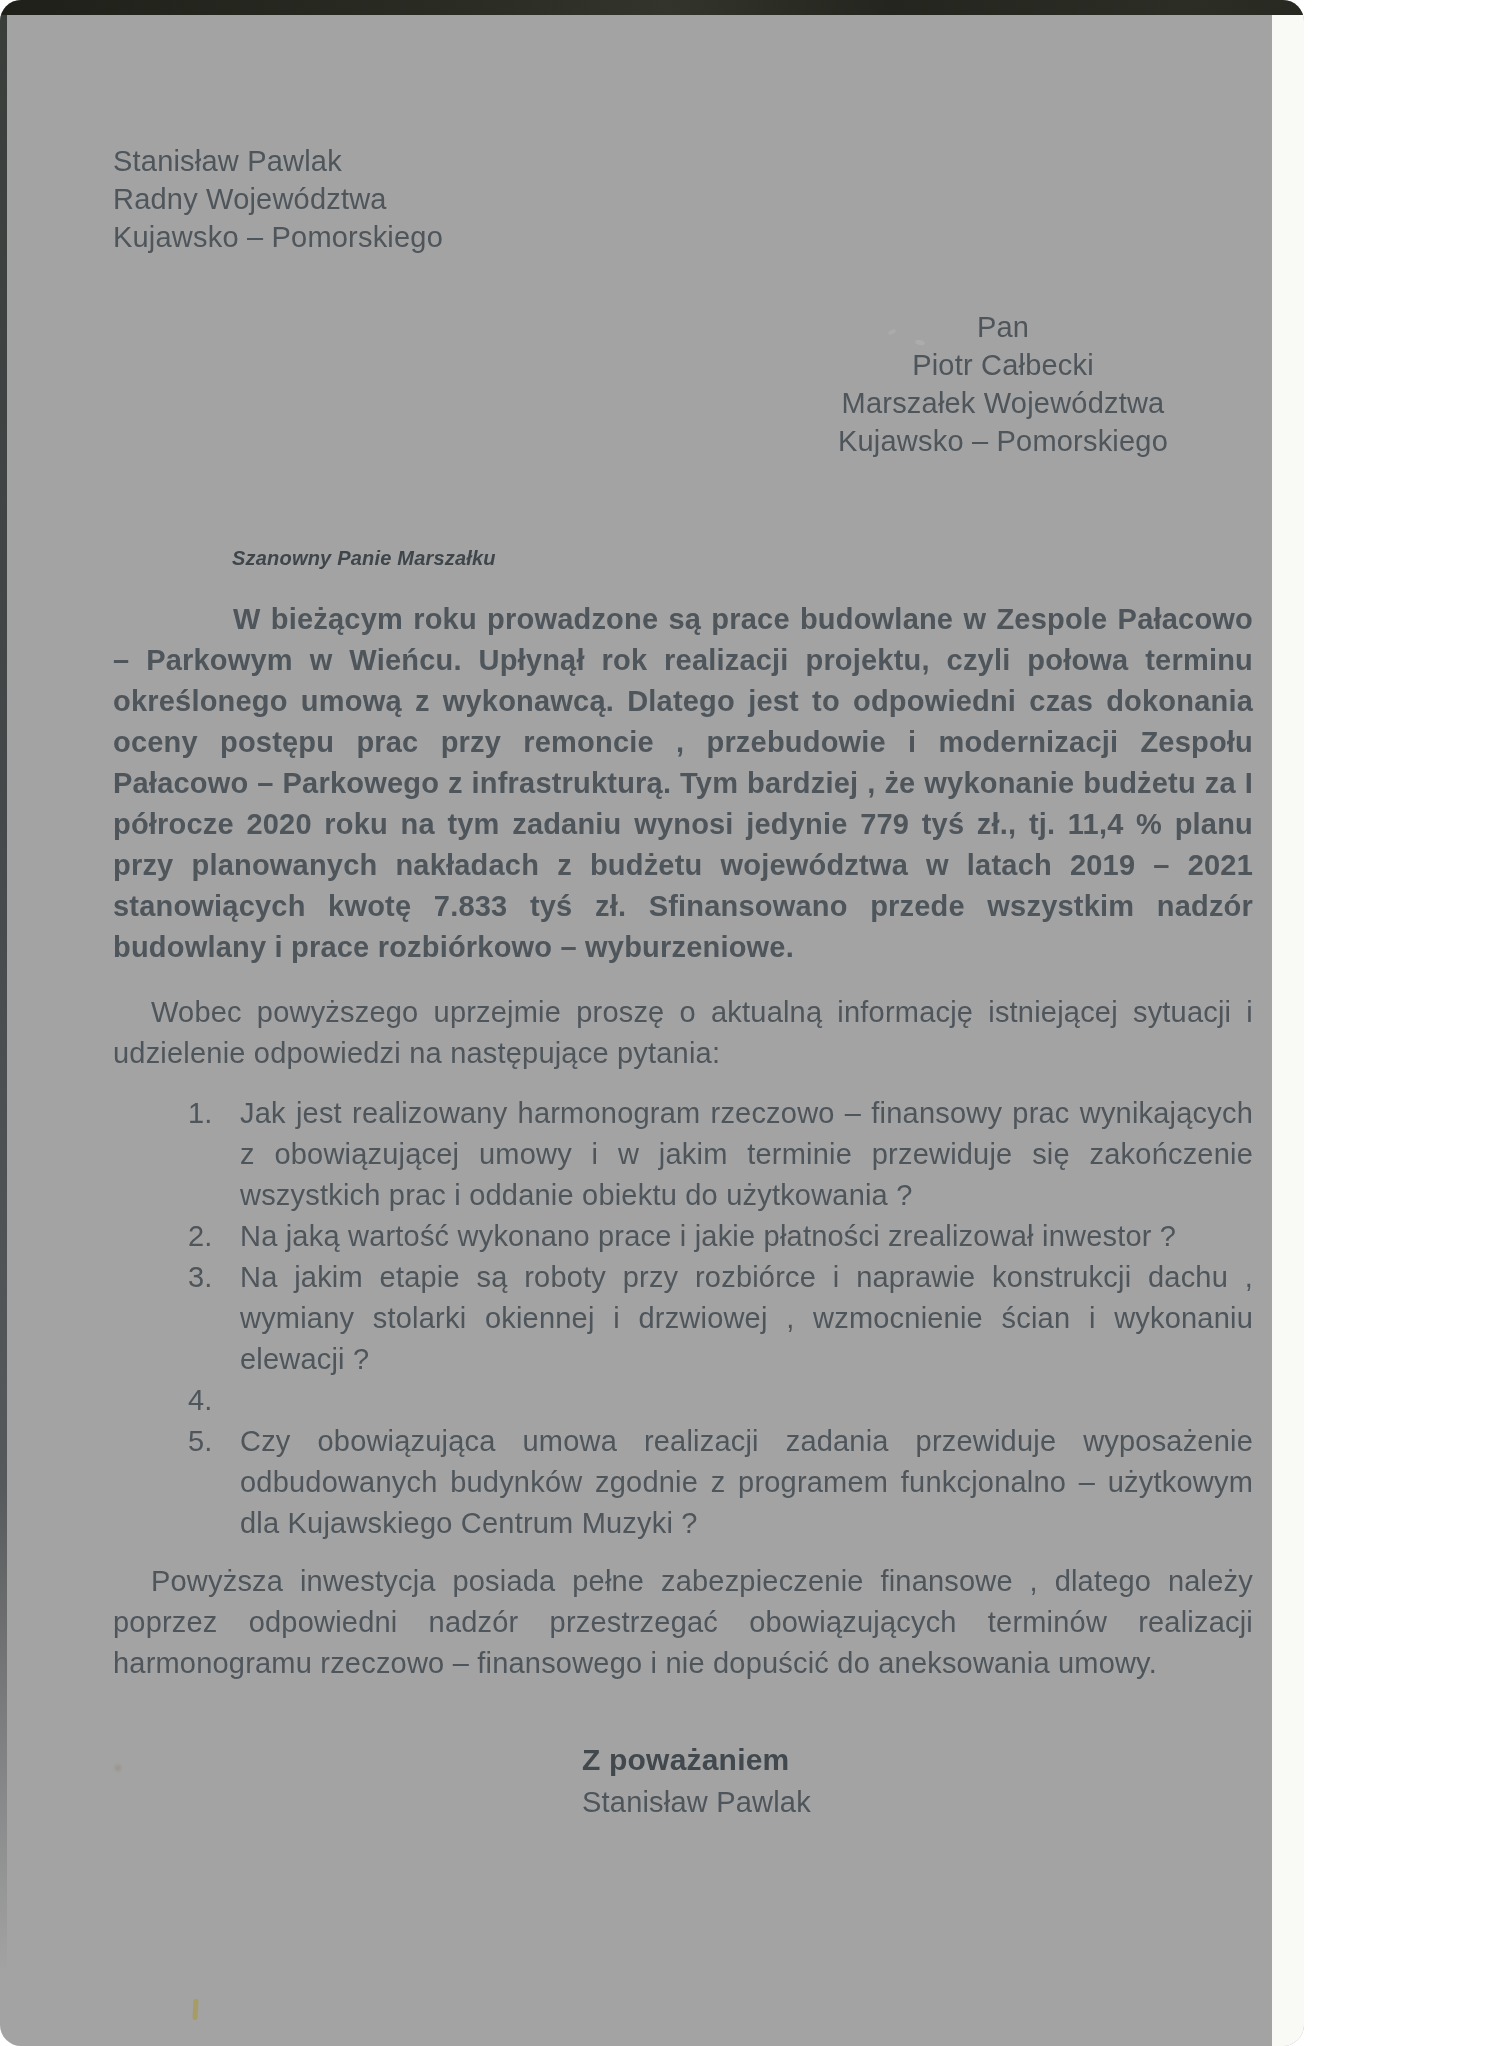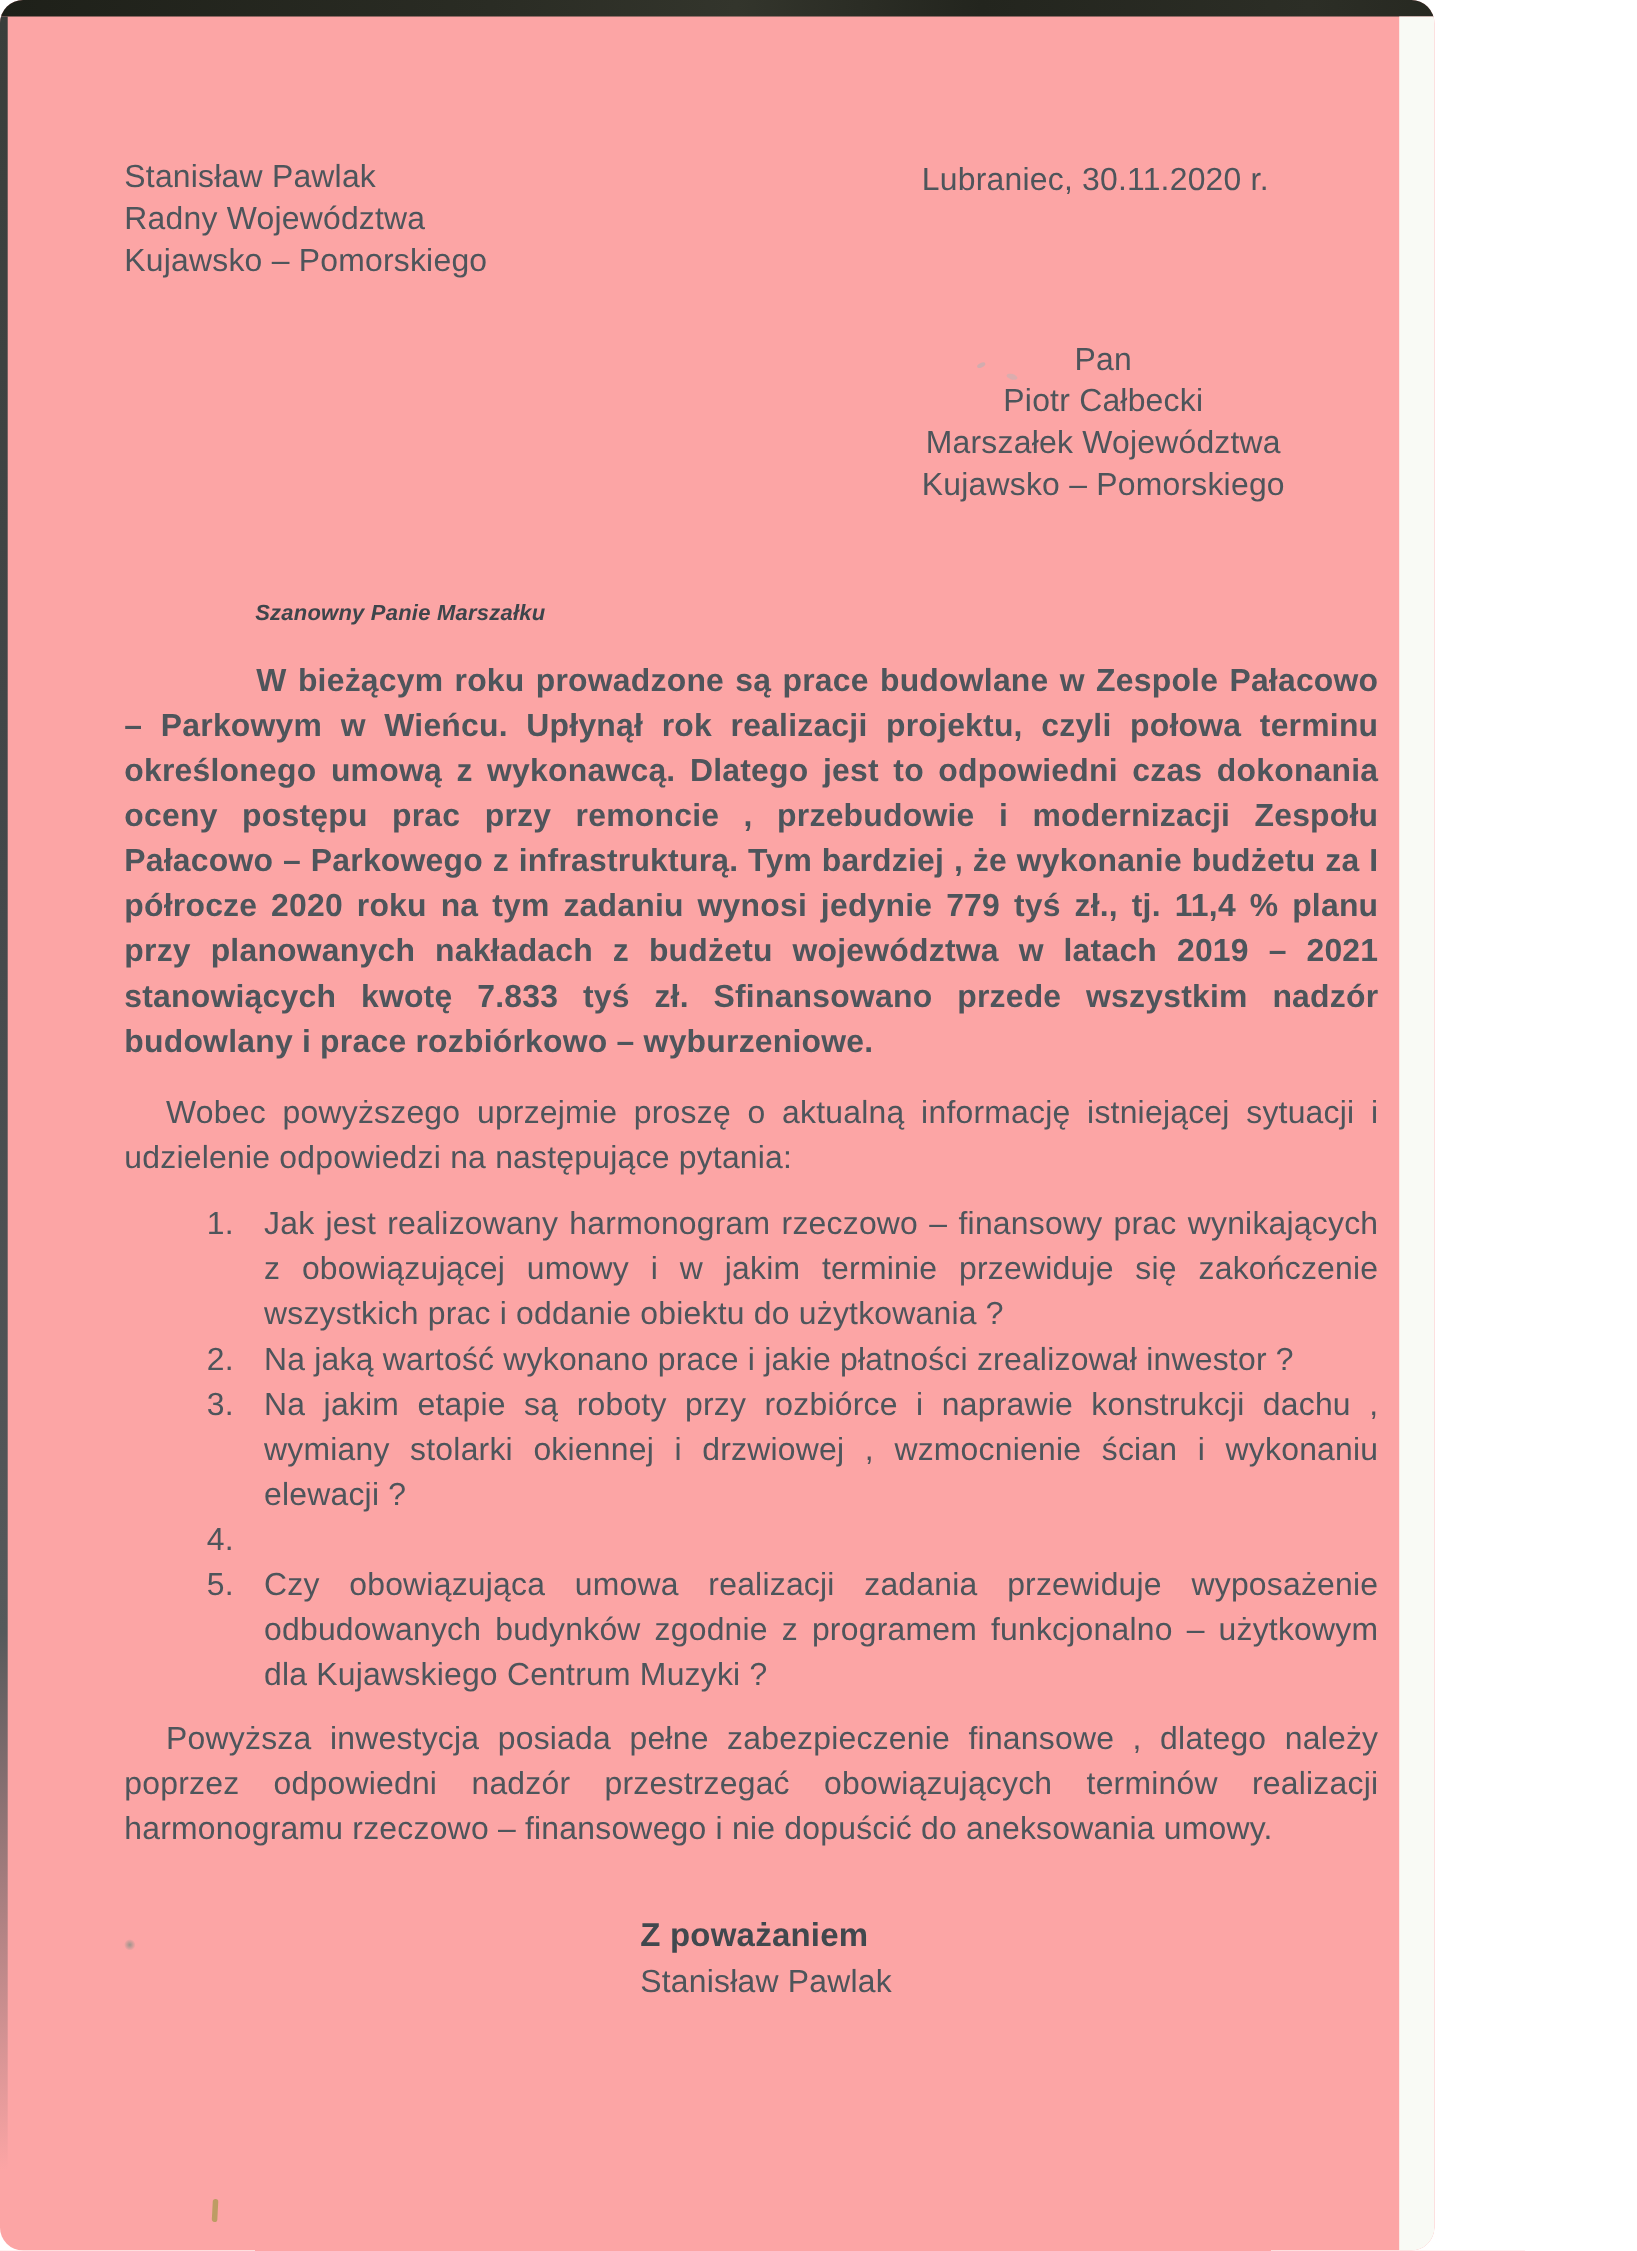--- a/index.html
+++ b/index.html
@@ -1,19 +1,19 @@
 <!DOCTYPE html>
 <html lang="pl"><head>
 <meta charset="utf-8">
 <style>
   html,body{margin:0;padding:0;background:#ffffff;}
   .page{
     position:relative;
     width:1304px;height:2046px;
-    background:#fca5a5;
+    background:#a3a3a3;
     overflow:hidden;
     font-family:"Liberation Sans", sans-serif;
     color:#4e555b;
     border-radius:21px;
   }
   
   .topbar{
     position:absolute;left:0;top:0;width:1488px;height:15px;
     background:linear-gradient(90deg,#1e2019 0%,#2a2c24 30%,#33352c 45%,#23251e 60%,#2c2e26 80%,#1f211a 100%);
   }
@@ -70,21 +70,20 @@
   <div class="right-strip"></div>
 
   <div class="content">
 
     <div class="header">
       <div class="sender">
         <div>Stanisław Pawlak</div>
         <div>Radny Województwa</div>
         <div>Kujawsko – Pomorskiego</div>
       </div>
-      <div class="dateline">Lubraniec, 30.11.2020 r.</div>
       <div class="recipient">
         <div>Pan</div>
         <div>Piotr Całbecki</div>
         <div>Marszałek Województwa</div>
         <div>Kujawsko – Pomorskiego</div>
       </div>
     </div>
 
     <div class="salutation">Szanowny Panie Marszałku</div>
 

